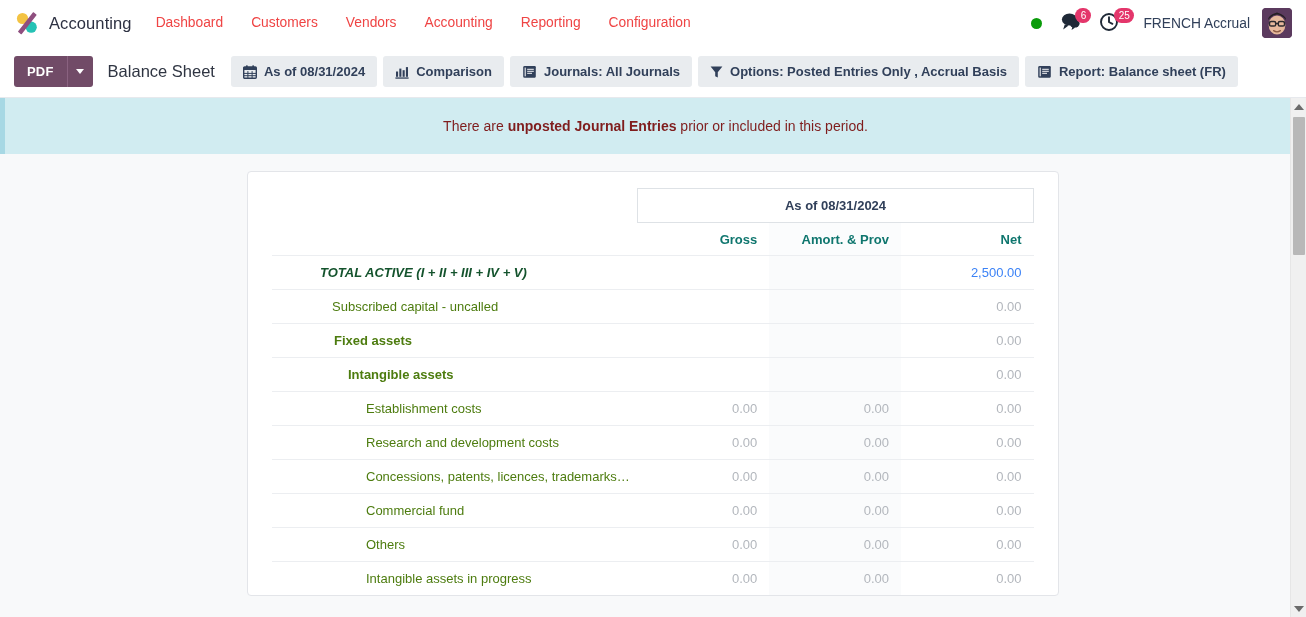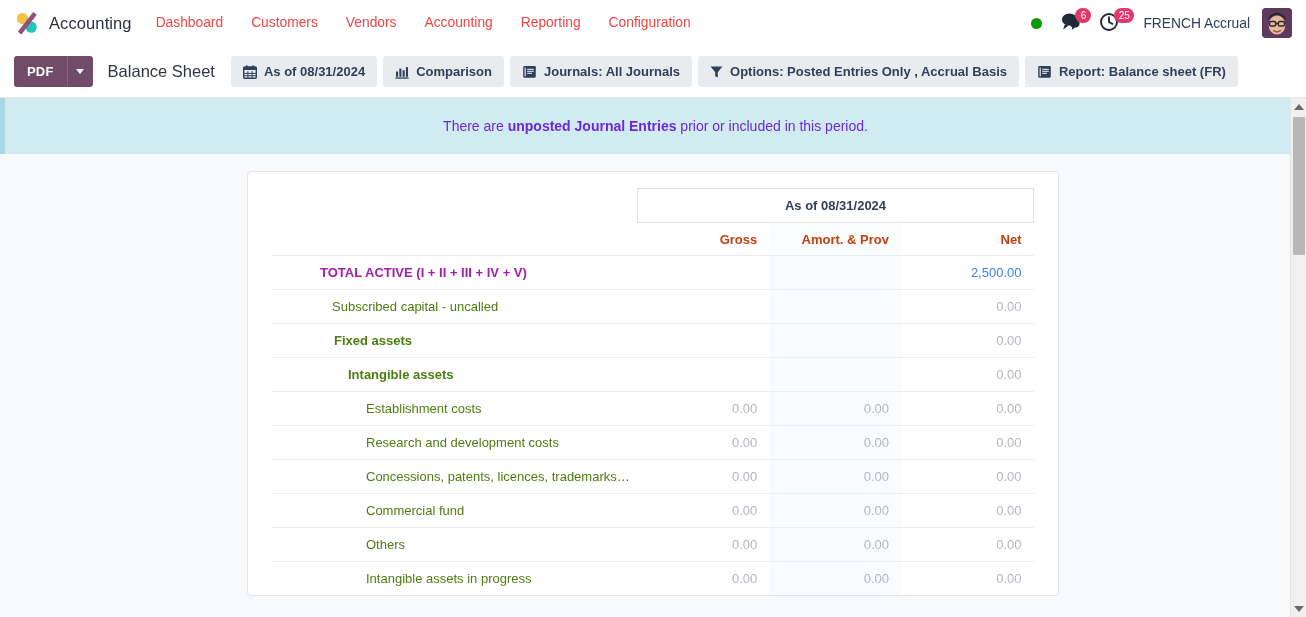--- a/index.html
+++ b/index.html
@@ -173,21 +173,21 @@
     position: absolute;
     top: 98px; left: 0;
     width: 1306px;
     height: 519px;
     overflow: hidden;
     background: #f8f9fa;
   }
   .alert {
     background: #d1ecf1;
     border-left: 5px solid #a7d8e4;
-    color: #6d28d9;
+    color: #7f1d1d;
     font-size: 14px;
     text-align: center;
     padding: 17px 10px;
     height: 56px;
     line-height: 22px;
   }
   .alert b { font-weight: bold; }
 
   
   .report-wrap {
@@ -220,21 +220,21 @@
     text-align: center;
     font-size: 13px;
     font-weight: bold;
     color: #31405a;
     padding: 9px 4px;
   }
   .colhead-th {
     text-align: right;
     font-size: 13px;
     font-weight: bold;
-    color: #c2410c;
+    color: #0f766e;
     padding: 9px 12px 8px 4px;
   }
   .colhead-th.amort { background: #fbfcfd; margin-top: 45px; }
 
   tr.row td { border-top: 1px solid #eceef1; }
   tr.row td.num {
     text-align: right;
     padding: 9px 12px;
     color: #b3b7bd;
     font-size: 13px;
@@ -248,21 +248,21 @@
     white-space: nowrap;
     overflow: hidden;
     text-overflow: ellipsis;
   }
   tr.row.lvl0 { background: #d2d4d7; }
   tr.row.lvl0 td { border-top: none; }
   tr.row.lvl0 td.num.amort-col { background: transparent; }
   tr.row.lvl0 td.name { font-weight: bold; color: #3a3f4a; padding-left: 32px; }
   tr.row.lvl0 td.num { color: #8e9196; }
 
-  tr.row.lvl1 td.name { font-weight: bold; color: #a21caf; padding-left: 48px; }
+  tr.row.lvl1 td.name { font-weight: bold; color: #14532d; padding-left: 48px; font-style: italic; }
   tr.row.lvl1 td.num.strong { color: #3b82f6; font-weight: normal; }
   tr.row.lvl2 td.name { padding-left: 60px; font-weight: normal; }
   tr.row.lvl3 td.name { padding-left: 62px; font-weight: bold; }
   tr.row.lvl4 td.name { padding-left: 76px; font-weight: bold; }
   tr.row.lvl5 td.name { padding-left: 94px; font-weight: normal; }
 
   
   .vscroll {
     position: absolute;
     top: 98px; right: 0;

